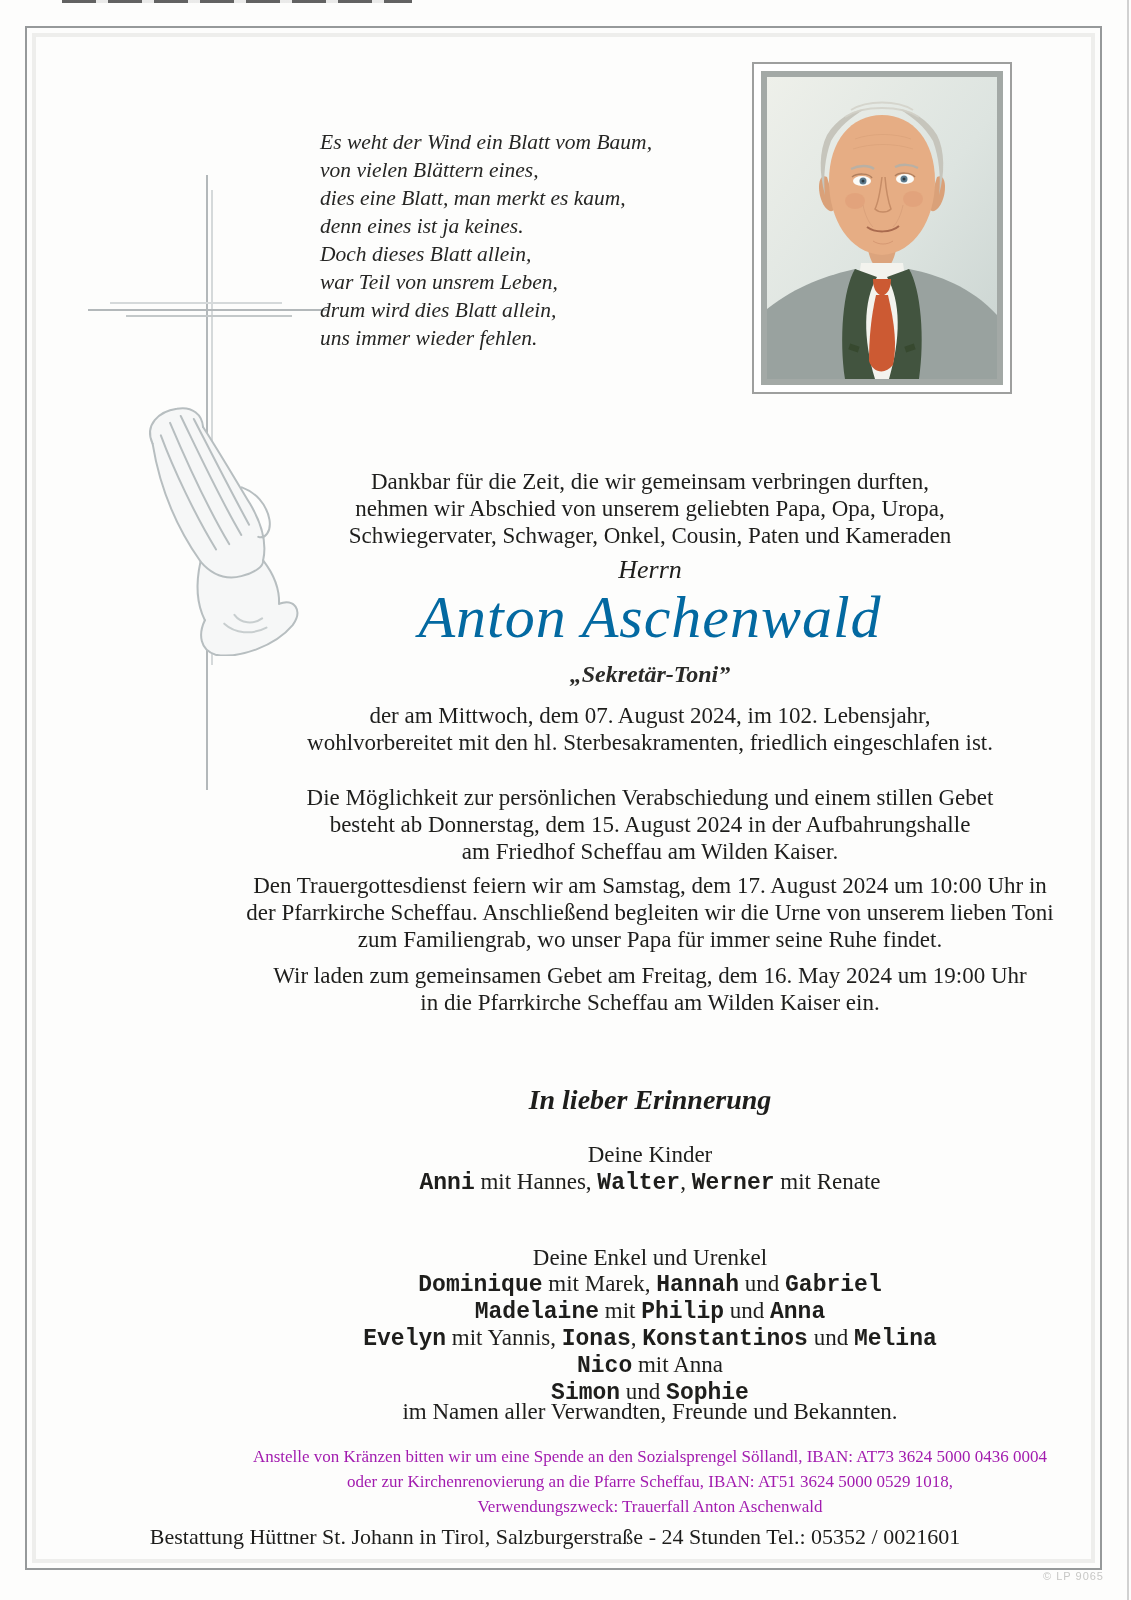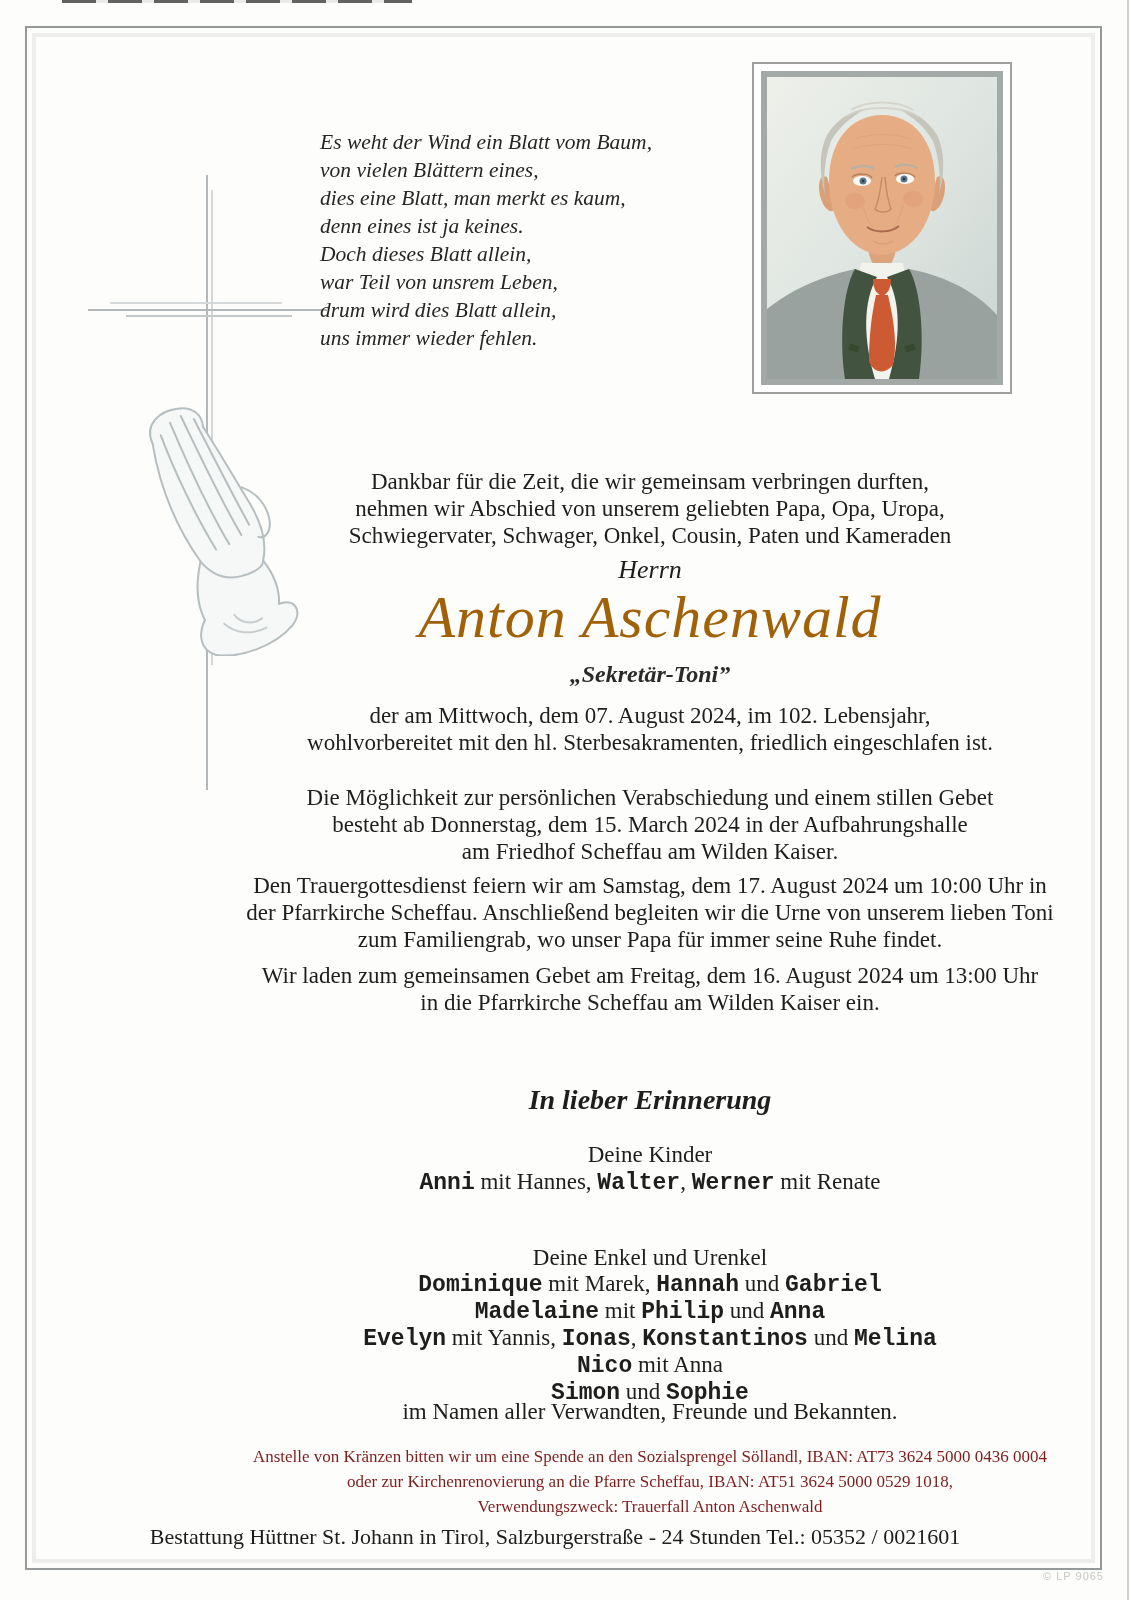--- a/index.html
+++ b/index.html
@@ -47,30 +47,30 @@
   .photo-frame svg{display:block;width:100%;height:100%;}
   .art{position:absolute;}
   .col{
     position:absolute;left:170px;width:960px;
     text-align:center;font-size:23px;line-height:27px;
     white-space:pre-line;
   }
   .salutation{font-style:italic;font-size:26px;}
   .deceased-name{
     font-style:italic;font-size:60px;line-height:62px;
-    color:#a16207;letter-spacing:1px;
+    color:#0369a1;letter-spacing:1px;
   }
   .nickname{font-style:italic;font-size:24px;color:#2a2a28;font-weight:bold;}
   .remembrance{font-style:italic;font-weight:bold;font-size:28px;}
   .family-block{position:absolute;left:170px;width:960px;text-align:center;font-size:23px;}
   .family-block .line,.family-block div{line-height:26px;}
   .children .line,.children div{line-height:27px;}
   .donation{
     position:absolute;left:170px;width:960px;text-align:center;
-    font-size:17px;line-height:25px;white-space:pre-line;color:#7f1d1d;
+    font-size:17px;line-height:25px;white-space:pre-line;color:#a21caf;
   }
   .footer-line{
     position:absolute;left:0;top:1524px;width:1110px;
     text-align:center;font-size:22px;color:#1d1d1b;
   }
   b{font-weight:bold;font-family:Liberation Mono, monospace;}
 </style>
 </head>
 <body>
 
@@ -194,26 +194,26 @@
 
   <div class="col" style="top:468px;">Dankbar für die Zeit, die wir gemeinsam verbringen durften,
 nehmen wir Abschied von unserem geliebten Papa, Opa, Uropa,
 Schwiegervater, Schwager, Onkel, Cousin, Paten und Kameraden</div>
   <div class="col salutation" style="top:556px;">Herrn</div>
   <div class="col deceased-name" style="top:586px;">Anton Aschenwald</div>
   <div class="col nickname" style="top:661px;">„Sekretär-Toni”</div>
   <div class="col" style="top:702px;">der am Mittwoch, dem 07. August 2024, im 102. Lebensjahr,
 wohlvorbereitet mit den hl. Sterbesakramenten, friedlich eingeschlafen ist.</div>
   <div class="col" style="top:784px;">Die Möglichkeit zur persönlichen Verabschiedung und einem stillen Gebet
-besteht ab Donnerstag, dem 15. March 2024 in der Aufbahrungshalle
+besteht ab Donnerstag, dem 15. August 2024 in der Aufbahrungshalle
 am Friedhof Scheffau am Wilden Kaiser.</div>
   <div class="col" style="top:872px;">Den Trauergottesdienst feiern wir am Samstag, dem 17. August 2024 um 10:00 Uhr in
 der Pfarrkirche Scheffau. Anschließend begleiten wir die Urne von unserem lieben Toni
 zum Familiengrab, wo unser Papa für immer seine Ruhe findet.</div>
-  <div class="col" style="top:962px;">Wir laden zum gemeinsamen Gebet am Freitag, dem 16. August 2024 um 13:00 Uhr
+  <div class="col" style="top:962px;">Wir laden zum gemeinsamen Gebet am Freitag, dem 16. May 2024 um 19:00 Uhr
 in die Pfarrkirche Scheffau am Wilden Kaiser ein.</div>
   <div class="col remembrance" style="top:1086px;">In lieber Erinnerung</div>
 
   <div class="family-block children" style="top:1141px;">
     <div>Deine Kinder</div>
     <div>
         <div class="line"><b>Anni</b><span> mit Hannes, </span><b>Walter</b><span>, </span><b>Werner</b><span> mit Renate</span></div>
       </div>
   </div>
   <div class="family-block" style="top:1245px;">

